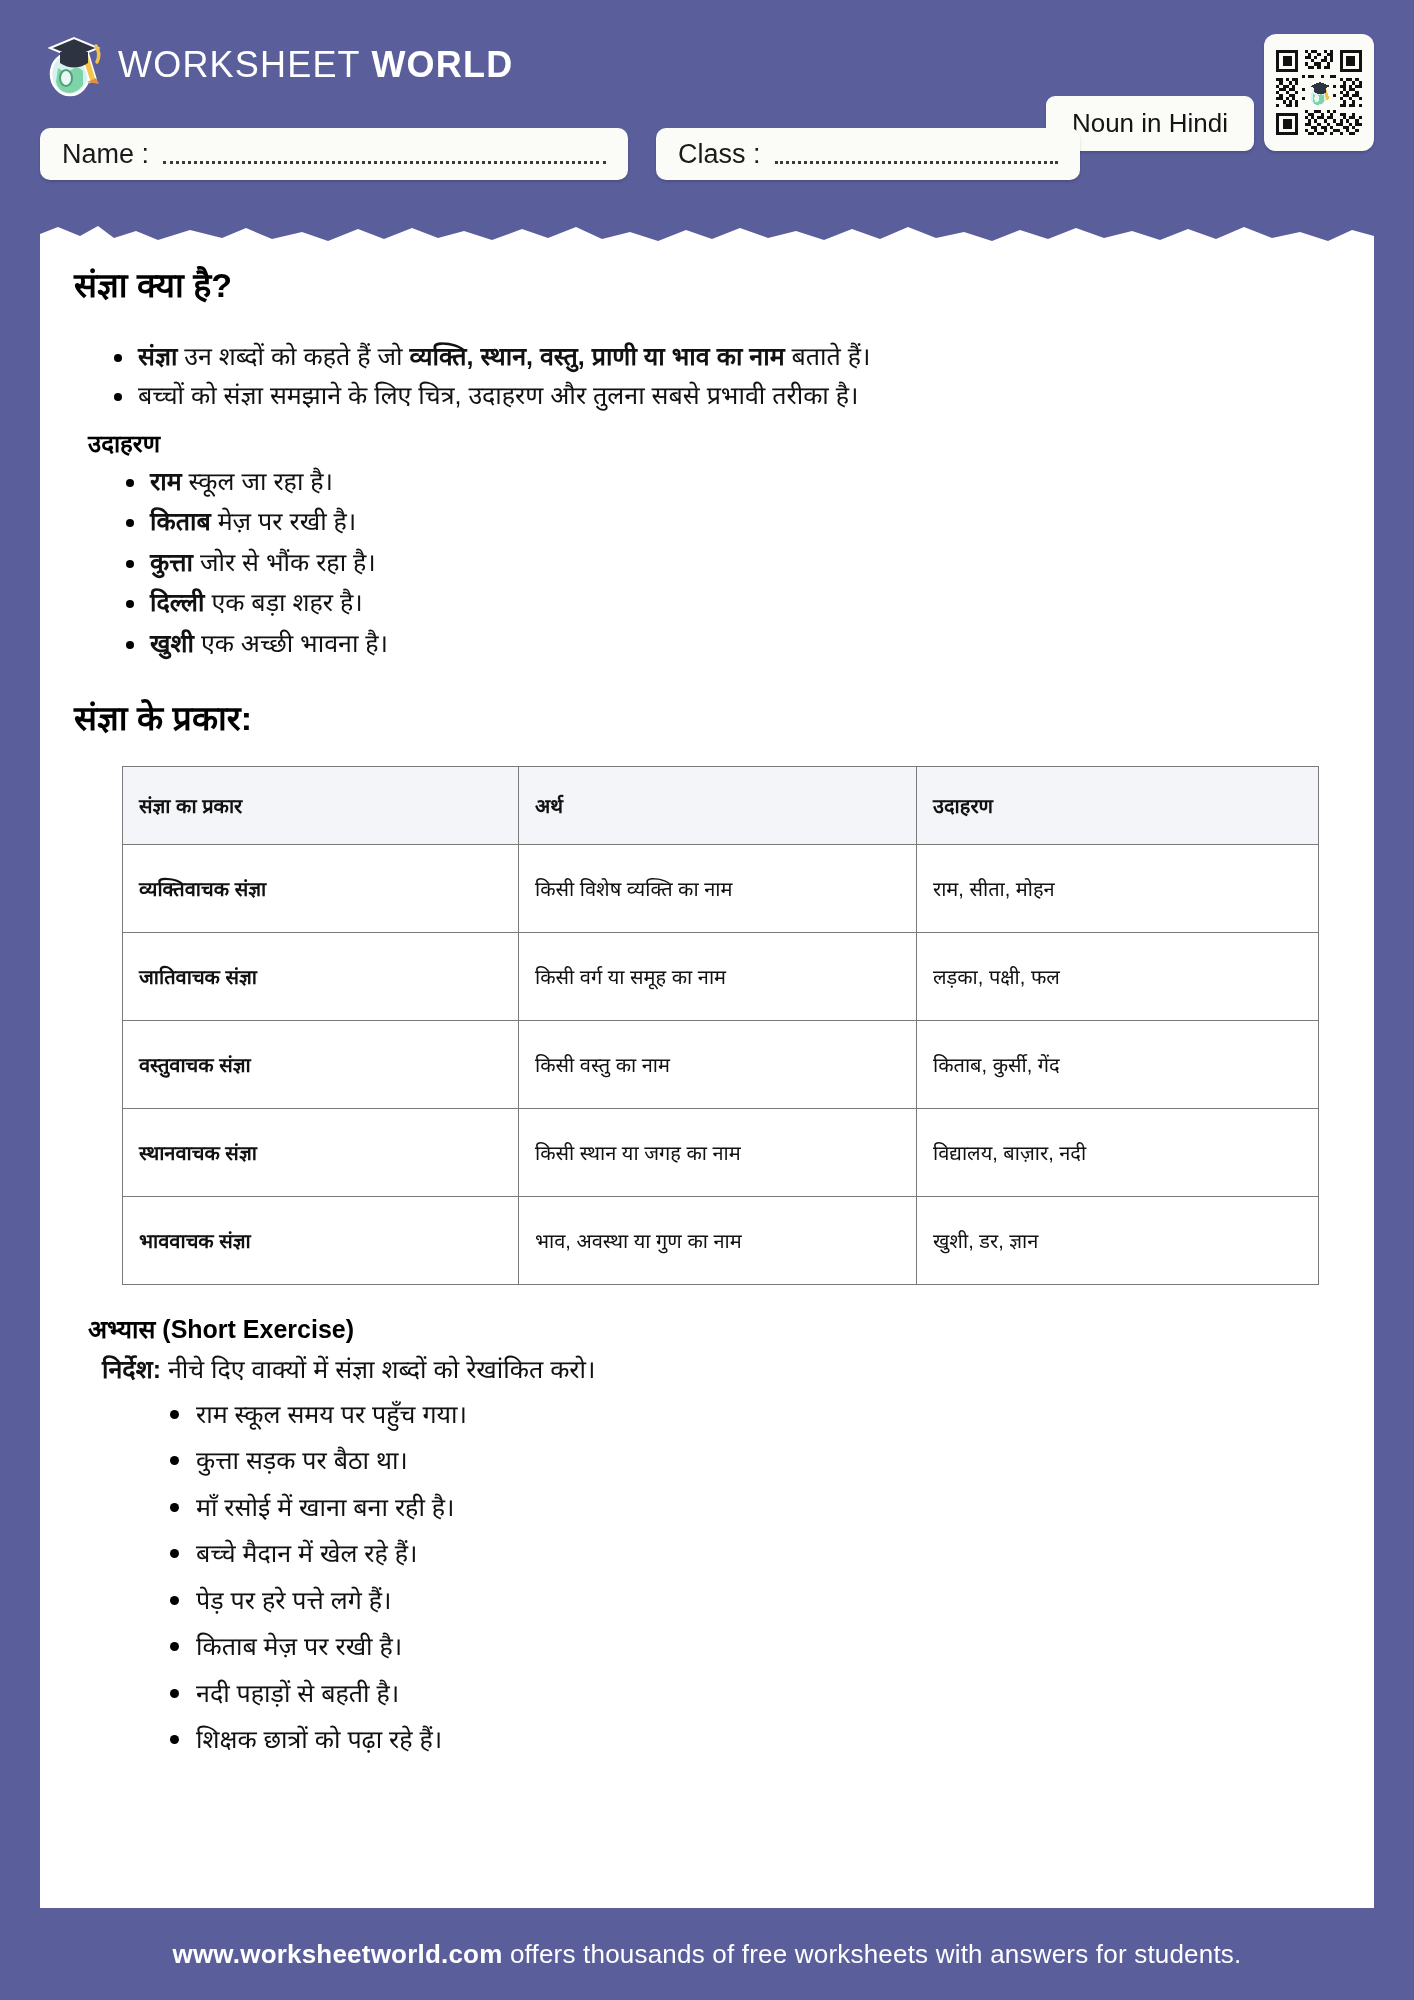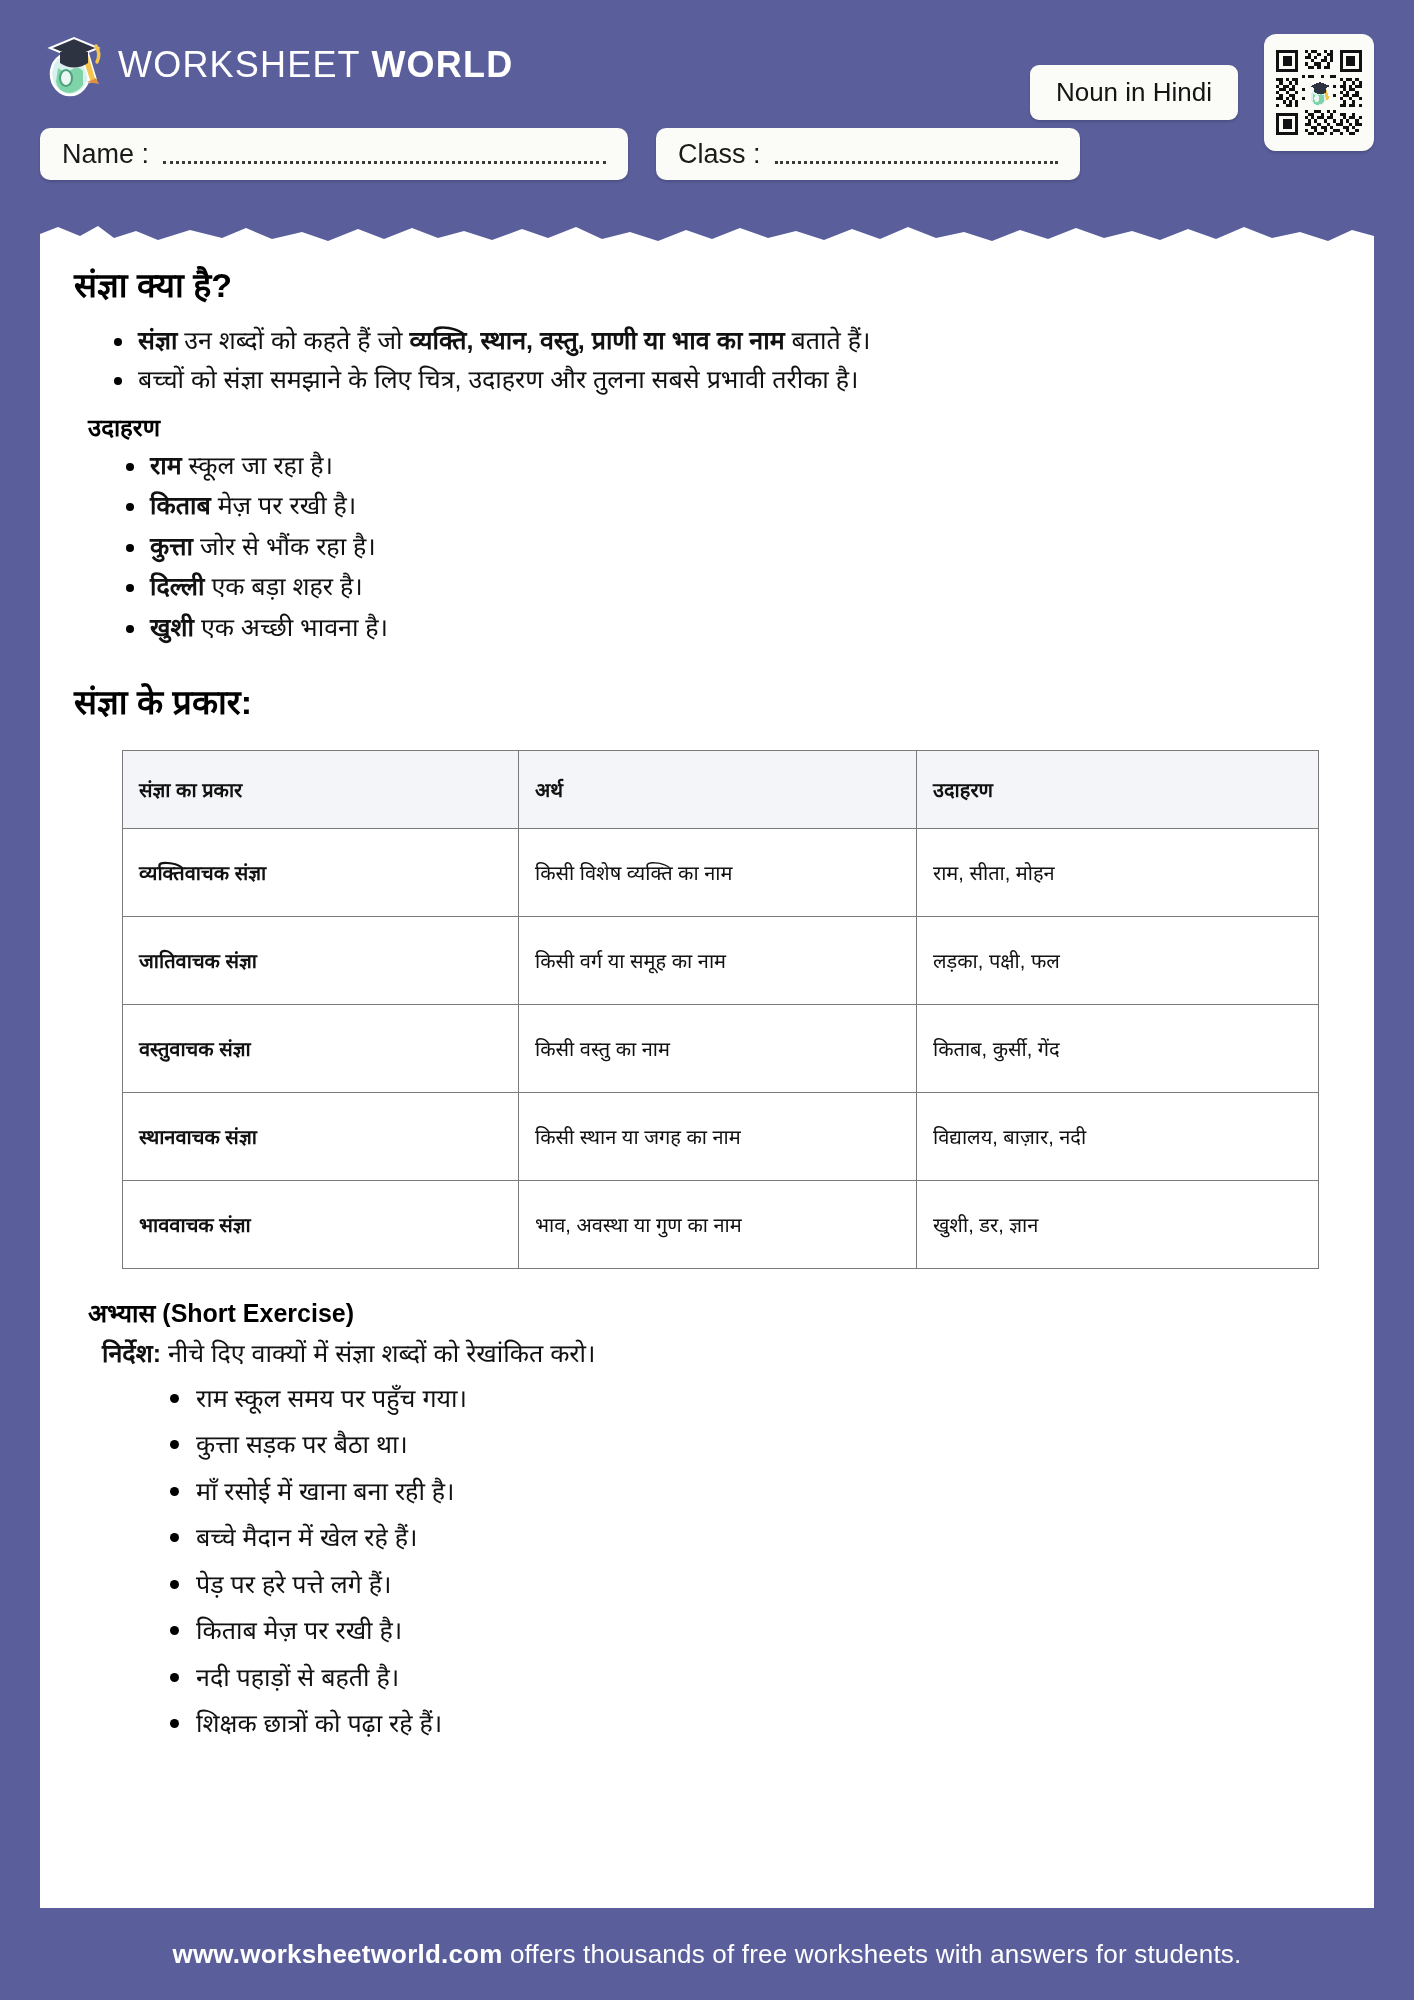--- a/index.html
+++ b/index.html
@@ -56,22 +56,22 @@
     font-size: 36px;
     letter-spacing: 1.2px;
     color: #ffffff;
     font-weight: 300;
     white-space: nowrap;
   }
   .brand-text b { font-weight: 700; }
 
   .header-right {
     display: flex;
-    align-items: center;
-    gap: 26px;
+    align-items: flex-end;
+    gap: 10px;
     margin-top: 6px;
   }
 
   .title-badge {
     background: #fbfbf7;
     border-radius: 9px;
     padding: 12px 26px;
     font-size: 26px;
     color: #141414;
     white-space: nowrap;
@@ -147,21 +147,21 @@
     position: relative;
     z-index: 2;
   }
 
   
   .h1 {
     font-size: 34px;
     font-weight: 700;
     color: #000;
     line-height: 1.25;
-    margin-bottom: 14px;
+    margin-bottom: 30px;
   }
 
   .h1.second { margin-top: 34px; margin-bottom: 8px; }
 
   ul.bullets {
     list-style: none;
     margin: 0 0 0 34px;
   }
   ul.bullets li {
     position: relative;

